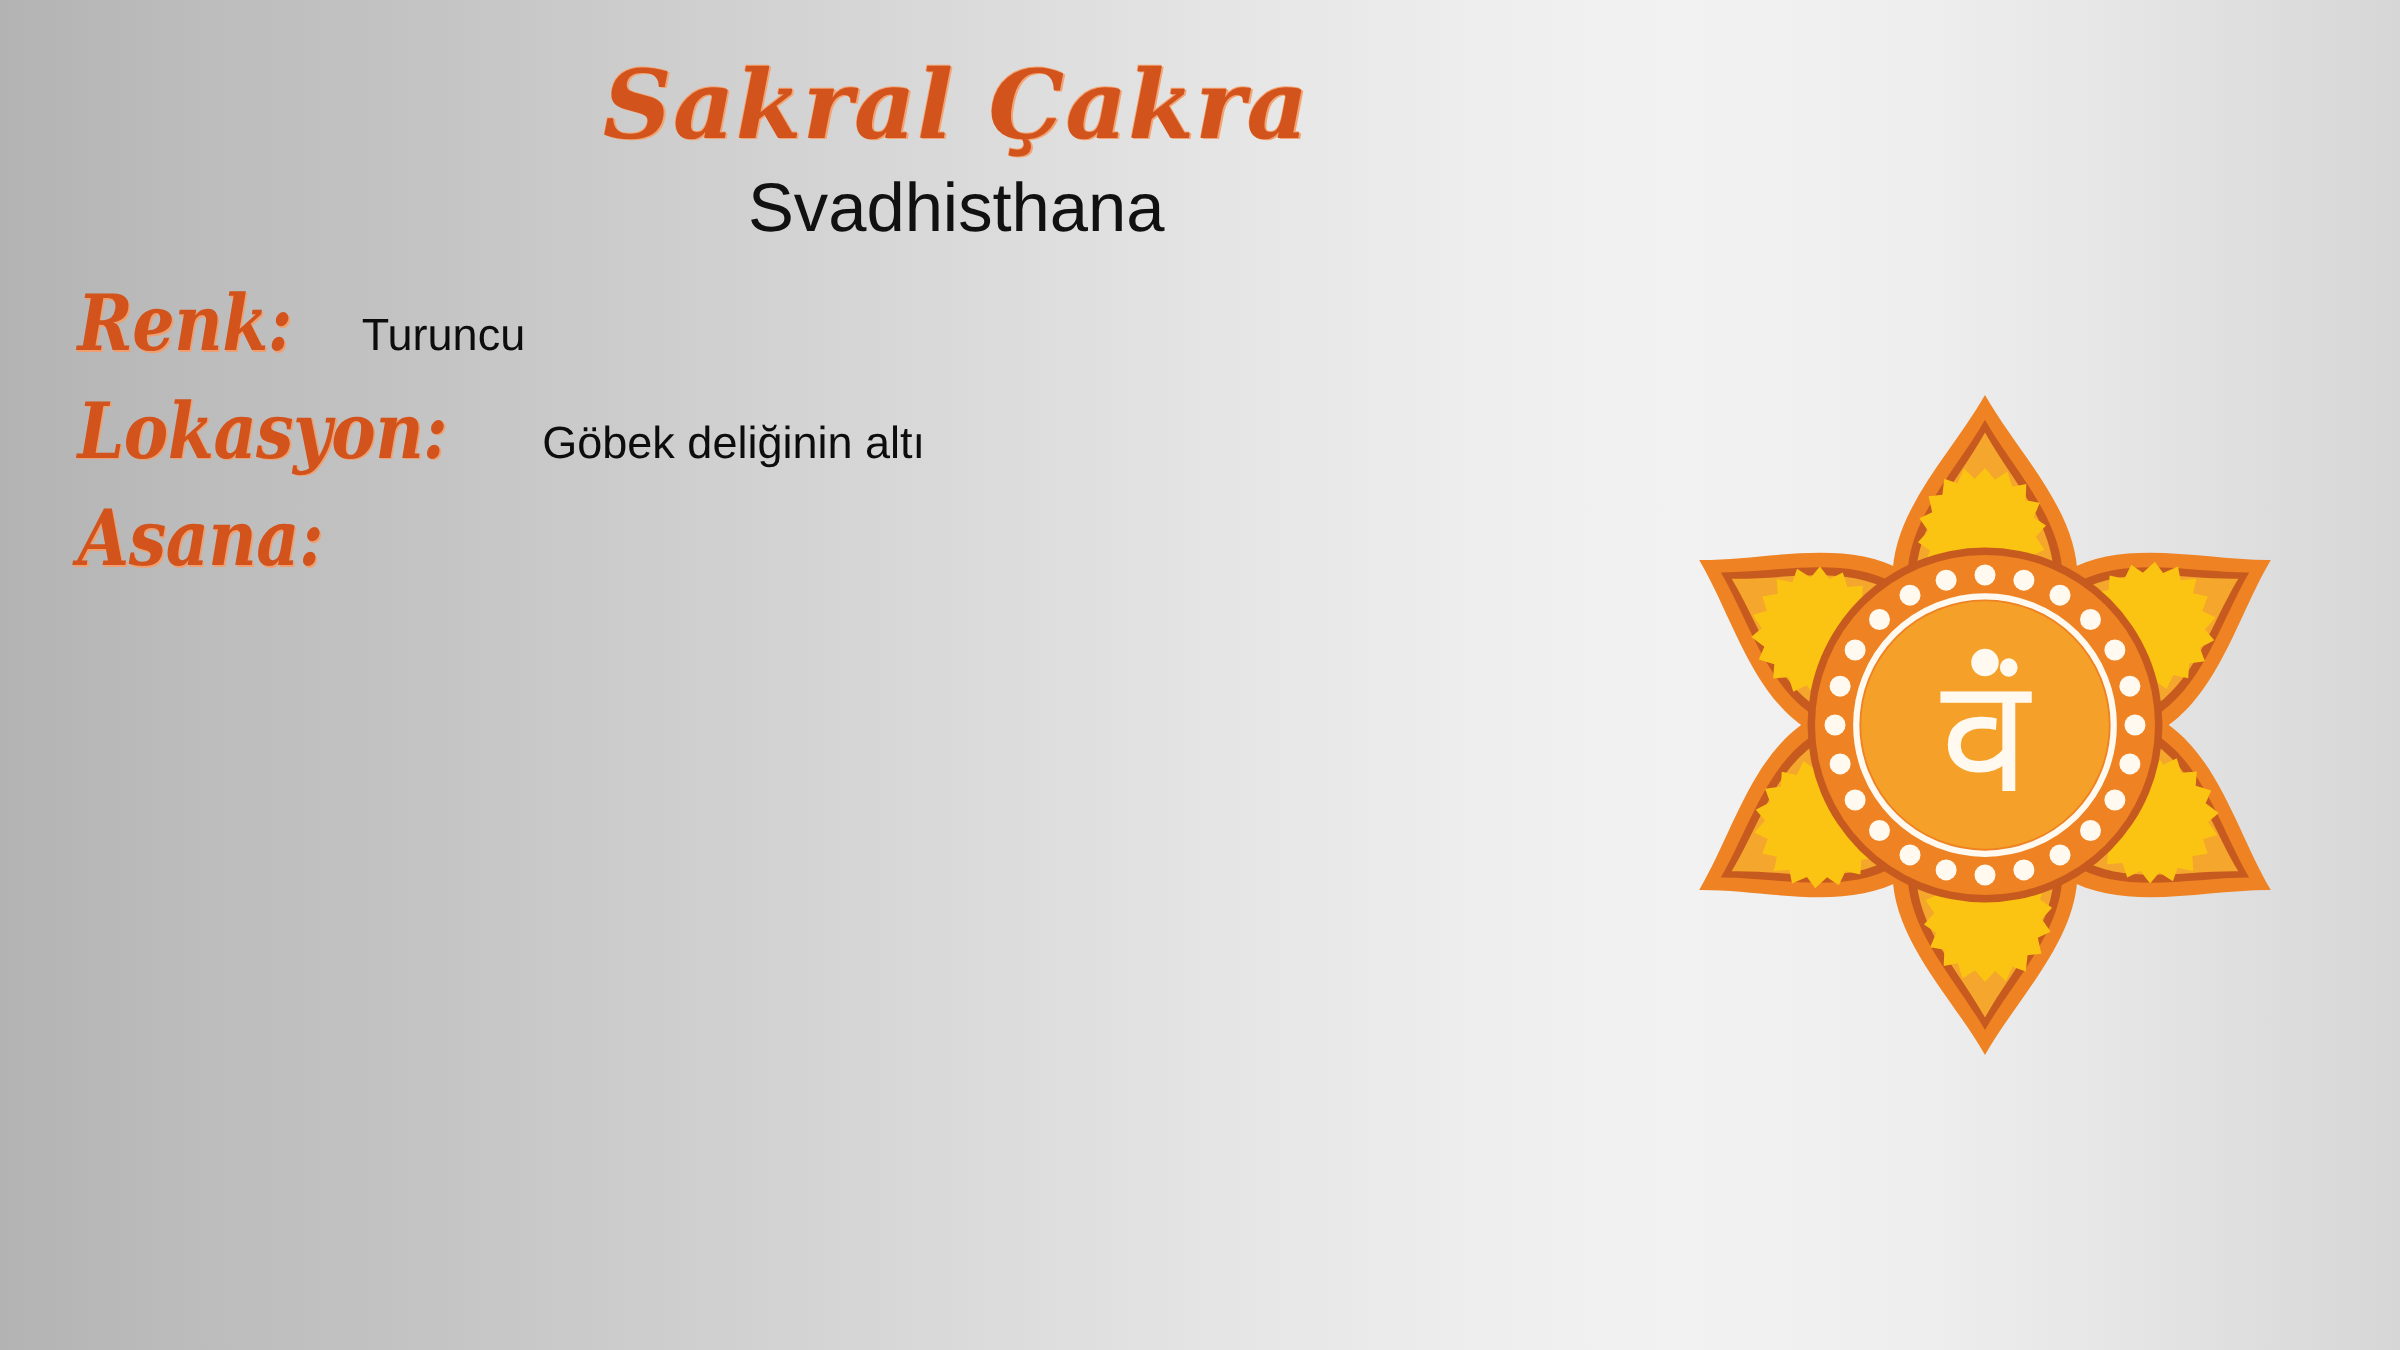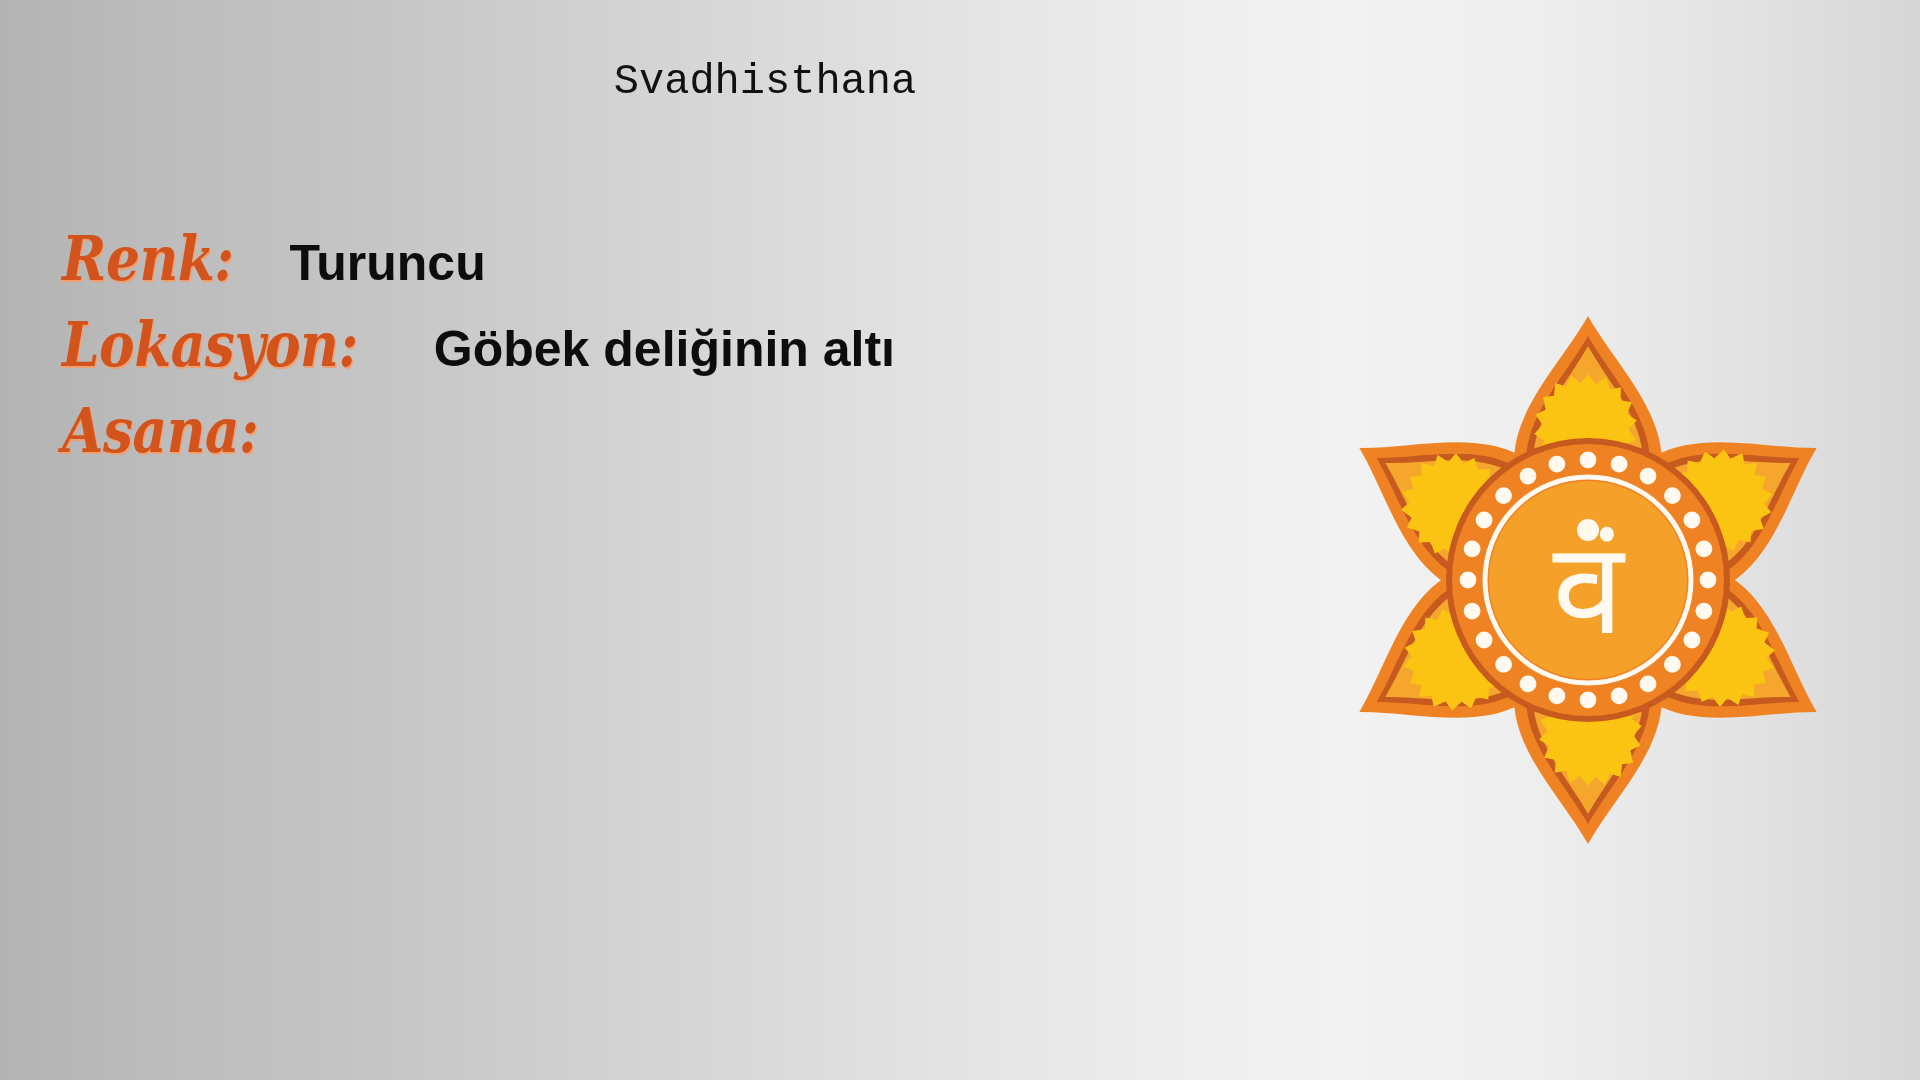--- a/index.html
+++ b/index.html
@@ -36,22 +36,22 @@
     font-family:"DejaVu Serif",serif;
     font-weight:bold;font-style:italic;
     font-size:76px;line-height:1.0;
     color:#d2541c;
     letter-spacing:1px;
     text-shadow:1.5px 1.5px 0 #f3a474, -0.5px -0.5px 0 #f3a474;
     white-space:nowrap;
   }
   #subtitle{
     margin-top:12px;
-    font-family:Liberation Mono, monospace;
-    font-size:42px;color:#111;
+    font-family:Liberation Sans, sans-serif;
+    font-size:55px;color:#111;
     font-weight:400;
     white-space:nowrap;
   }
 
   
   #rows{
     position:absolute;left:62px;top:228px;width:1080px;
   }
   .row{
     display:flex;align-items:baseline;
@@ -64,22 +64,22 @@
     font-weight:bold;font-style:italic;
     font-size:60px;line-height:1.0;
     color:#d2541c;
     text-shadow:1.5px 1.5px 0 #f0a070;
     letter-spacing:-0.5px;
     transform:scaleX(0.86);
     transform-origin:left center;
   }
   .val{
     font-family:"Liberation Sans",sans-serif;
-    font-size:50px;line-height:1.0;color:#0d0d0d;
-    font-weight:700;
+    font-size:36px;line-height:1.0;color:#0d0d0d;
+    font-weight:400;
     margin-left:4px;
   }
   .gap-sm{margin-left:12px;}
   .gap-md{margin-left:18px;}
 
   .row-renk     .lbl{font-size:62px;}
   .row-element  .lbl{font-size:62px;}
   .row-lokasyon .lbl{font-size:62px;}
   .row-islev    .lbl{font-size:62px;}
   .row-mantra   .lbl{font-size:62px;}
@@ -95,20 +95,21 @@
     font-family:"DejaVu Sans",sans-serif;
     fill:#fff9ef;
   }
 </style>
 </head>
 <body>
 
 <div id="slide">
 
   <div id="header">
+    <div id="title">Sakral Çakra</div>
     <div id="subtitle">Svadhisthana</div>
   </div>
 
   <div id="rows">
 
     <div class="row row-renk">
       <span class="lbl">Renk:</span>
       <span class="val gap-sm">Turuncu</span>
     </div>
 

